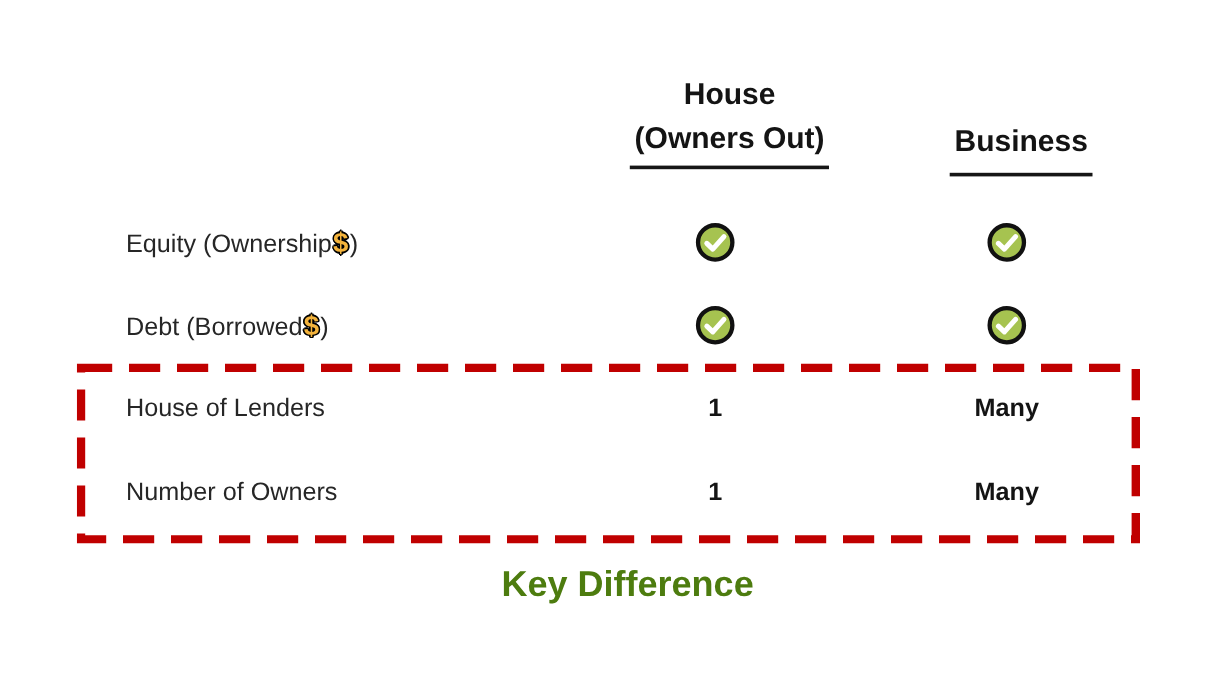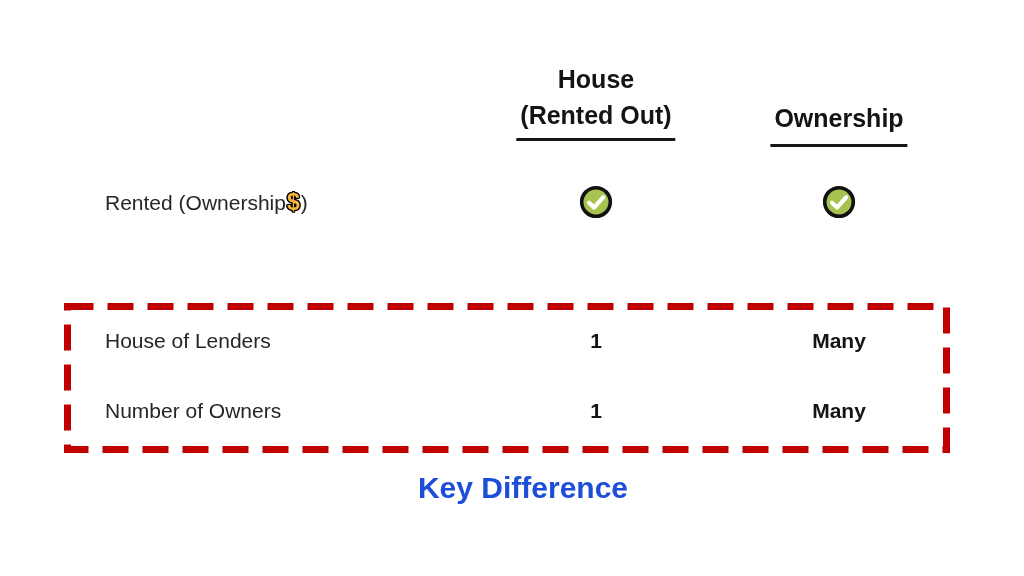--- a/index.html
+++ b/index.html
@@ -18,20 +18,21 @@
     position: absolute;
     transform: translateX(-50%);
     text-align: center;
     font-weight: 700;
     font-size: 25px;
     line-height: 36px;
     color: #141414;
     border-bottom: 3px solid #161616;
     padding: 0 4px 5px 4px;
     white-space: nowrap;
+    margin-left: 12px;
   }
   #house-header   { left: 596px; top: 61px; }
   #business-header{ left: 839px; top: 100px; padding-bottom: 8px; }
 
   
   .row { position: absolute; left: 0; width: 100%; height: 40px; }
   #row-0 { top: 182px; }
   #row-1 { top: 251px; }
   #row-2 { top: 321px; }
   #row-3 { top: 391px; }
@@ -91,53 +92,68 @@
   }
 
   
   #key-difference {
     position: absolute;
     left: 523px;
     top: 471px;
     transform: translateX(-50%);
     font-weight: 700;
     font-size: 30px;
-    color: #1d4ed8;
+    color: #4d7c0f;
     white-space: nowrap;
   }
 </style>
 </head>
 <body>
 
 <div id="canvas">
 
   <div class="col-header" id="house-header">
     <div>House</div>
-    <div>(Rented Out)</div>
+    <div>(Owners Out)</div>
   </div>
   <div class="col-header" id="business-header">
-    <div>Ownership</div>
+    <div>Business</div>
   </div>
 
   <div class="row" id="row-0">
-    <div class="row-label"><span>Rented (Ownership</span><span class="dollar">$</span><span>)</span></div>
+    <div class="row-label"><span>Equity (Ownership</span><span class="dollar">$</span><span>)</span></div>
     <div class="cell col-house">
       <svg class="check-icon" width="34" height="34" viewBox="0 0 34 34">
         <circle cx="17" cy="17" r="14.3" fill="#a6c350" stroke="#111111" stroke-width="3.6"></circle>
         <path d="M10 17.8 L15 22.6 L24.3 12.2" stroke="#ffffff" stroke-width="4.2" fill="none" stroke-linecap="round" stroke-linejoin="round"></path>
       </svg>
     </div>
     <div class="cell col-business">
       <svg class="check-icon" width="34" height="34" viewBox="0 0 34 34">
         <circle cx="17" cy="17" r="14.3" fill="#a6c350" stroke="#111111" stroke-width="3.6"></circle>
         <path d="M10 17.8 L15 22.6 L24.3 12.2" stroke="#ffffff" stroke-width="4.2" fill="none" stroke-linecap="round" stroke-linejoin="round"></path>
       </svg>
     </div>
   </div>
 
+  <div class="row" id="row-1">
+    <div class="row-label"><span>Debt (Borrowed</span><span class="dollar">$</span><span>)</span></div>
+    <div class="cell col-house">
+      <svg class="check-icon" width="34" height="34" viewBox="0 0 34 34">
+        <circle cx="17" cy="17" r="14.3" fill="#a6c350" stroke="#111111" stroke-width="3.6"></circle>
+        <path d="M10 17.8 L15 22.6 L24.3 12.2" stroke="#ffffff" stroke-width="4.2" fill="none" stroke-linecap="round" stroke-linejoin="round"></path>
+      </svg>
+    </div>
+    <div class="cell col-business">
+      <svg class="check-icon" width="34" height="34" viewBox="0 0 34 34">
+        <circle cx="17" cy="17" r="14.3" fill="#a6c350" stroke="#111111" stroke-width="3.6"></circle>
+        <path d="M10 17.8 L15 22.6 L24.3 12.2" stroke="#ffffff" stroke-width="4.2" fill="none" stroke-linecap="round" stroke-linejoin="round"></path>
+      </svg>
+    </div>
+  </div>
 
   <div class="row" id="row-2">
     <div class="row-label">House of Lenders</div>
     <div class="cell col-house">
       <span class="cell-value">1</span>
     </div>
     <div class="cell col-business">
       <span class="cell-value">Many</span>
     </div>
   </div>

